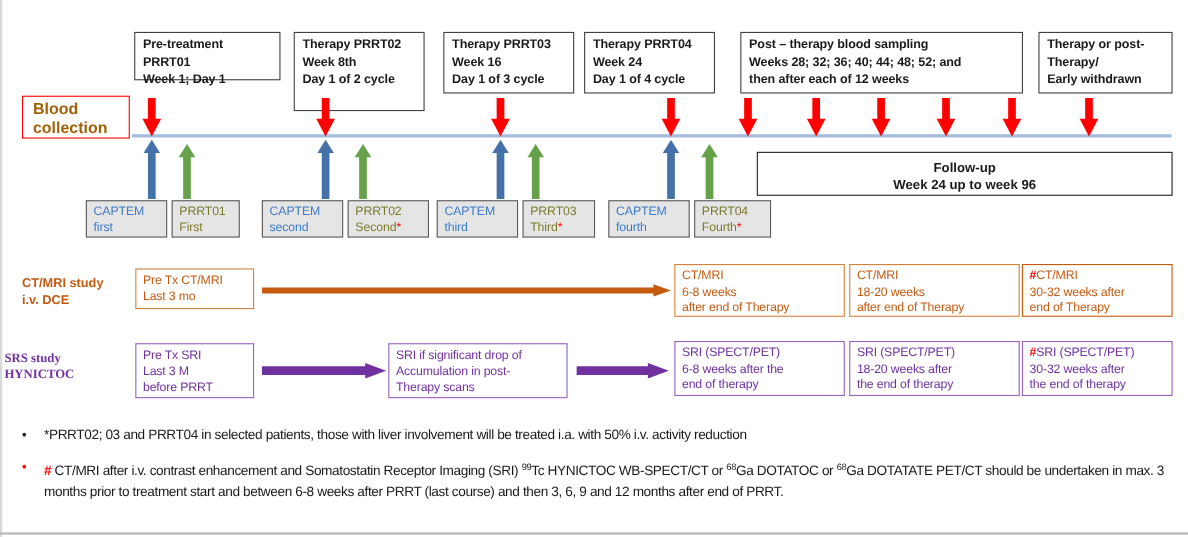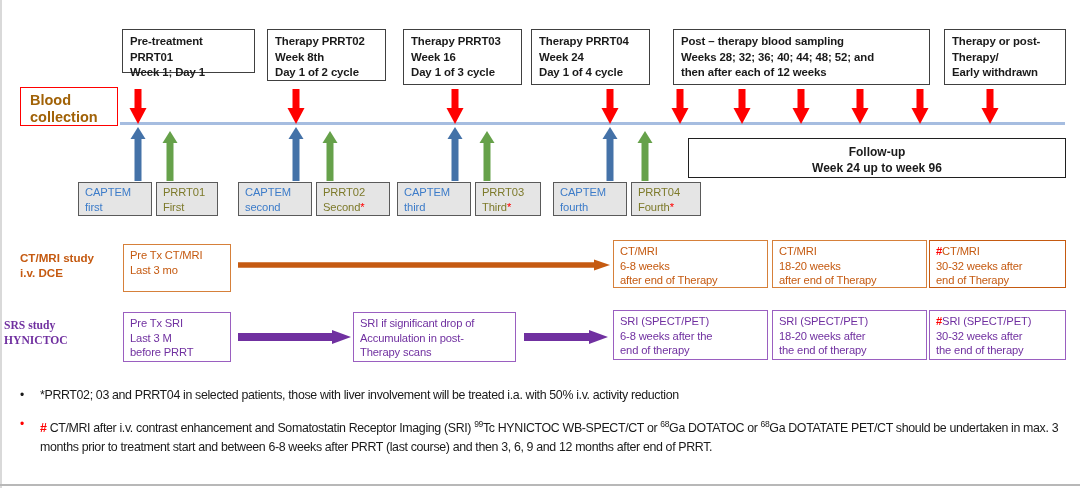--- a/index.html
+++ b/index.html
@@ -150,21 +150,21 @@
 <div id="canvas">
 
   <div class="edge-left"></div>
 
   <div class="abs schedbox" style="left:122px; top:29px; width:133px; height:44px;">
     <div>Pre-treatment</div>
     <div>PRRT01</div>
     <div>Week 1; Day 1</div>
   </div>
 
-  <div class="abs schedbox" style="left:267px; top:29px; width:119px; height:52px;">
+  <div class="abs schedbox" style="left:267px; top:29px; width:119px; height:72px;">
     <div>Therapy PRRT02</div>
     <div>Week 8th</div>
     <div>Day 1 of 2 cycle</div>
   </div>
 
   <div class="abs schedbox" style="left:403px; top:29px; width:119px; height:56px;">
     <div>Therapy PRRT03</div>
     <div>Week 16</div>
     <div>Day 1 of 3 cycle</div>
   </div>
@@ -347,21 +347,21 @@
   <div class="abs smallbox prrt" style="left:631px; top:182px; width:70px; height:34px;">
     <div>PRRT04</div>
     <div><span>Fourth</span><span class="star">*</span></div>
   </div>
 
   <div class="abs rowlabel ct" style="left:20px; top:250px; width:110px;">
     <div>CT/MRI study</div>
     <div>i.v. DCE</div>
   </div>
 
-  <div class="abs modbox ct" style="left:123px; top:244px; width:108px; height:48px;">
+  <div class="abs modbox ct" style="left:123px; top:244px; width:108px; height:37px;">
     <div>Pre Tx CT/MRI</div>
     <div>Last 3 mo</div>
   </div>
 
   <div class="abs" style="left:238px; top:257px; width:372px; height:12px;">
     <svg width="372" height="12" viewBox="0 0 372 12">
       <line x1="0" y1="6" x2="358" y2="6" stroke="#c55a11" stroke-width="5.5"></line>
       <polygon points="372,6 356,0.5 356,11.5" fill="#c55a11"></polygon>
     </svg>
   </div>

